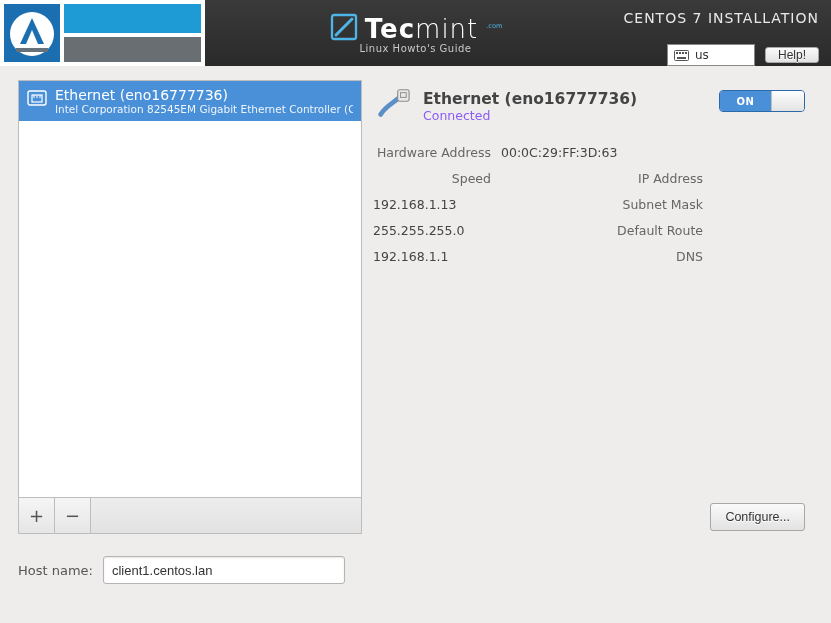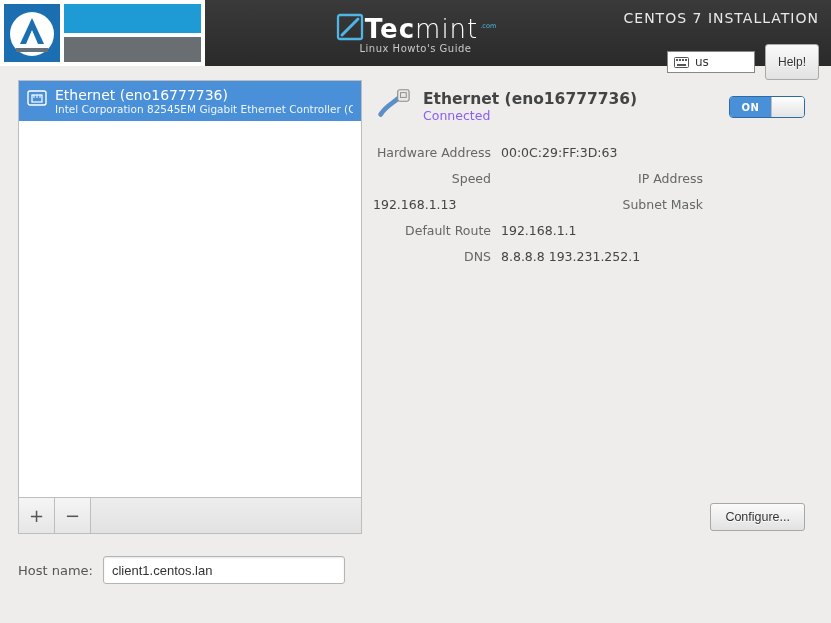--- a/index.html
+++ b/index.html
@@ -47,20 +47,21 @@
       width: 100%;
       text-align: center;
       display: flex;
       flex-direction: column;
       align-items: center;
       justify-content: center;
     }
     .brand-main {
       display: flex;
       align-items: center;
+      gap: 6px;
     }
     .brand-icon svg { width: 30px; height: 30px; }
     .brand-text {
       color: #fff;
       font-size: 26px;
       font-weight: 300;
       letter-spacing: 1px;
     }
     .brand-text b { font-weight: 700; }
     .brand-com {
@@ -104,21 +105,21 @@
       gap: 6px;
       font-size: 12px;
       color: #333;
       cursor: pointer;
     }
     .lang-box .kb-icon svg { width: 15px; height: 11px; display: block; }
     .help-btn {
       background: linear-gradient(#fafafa, #e2e2e2);
       border: 1px solid #a9a9a9;
       border-radius: 3px;
-      height: 36px;
+      height: 16px;
       padding: 0 12px;
       font-size: 12px;
       color: #333;
       cursor: pointer;
       text-shadow: 0 1px 0 #fff;
     }
     .content {
       padding: 14px 18px 10px 18px;
       display: flex;
       gap: 11px;
@@ -196,22 +197,22 @@
       display: flex;
       align-items: center;
       gap: 12px;
     }
     .big-eth-icon svg { width: 38px; height: 38px; }
     .detail-title-block { display: flex; flex-direction: column; }
     .detail-title { font-size: 15.5px; font-weight: bold; color: #444; }
     .detail-status { color: #8b5cf6; font-size: 12.5px; }
     .toggle {
       position: absolute;
-      right: 8px; top: 16px;
-      width: 76px; height: 22px;
+      right: 8px; top: 10px;
+      width: 86px; height: 22px;
       border-radius: 4px;
       display: flex;
       cursor: pointer;
       border: 1px solid #2a6aa7;
       overflow: hidden;
     }
     .toggle-on {
       flex: 1;
       background: #4a90d9;
       color: #fff;
@@ -360,23 +361,23 @@
     <div class="detail-table">
       <div class="label">Hardware Address</div>
       <div class="value">00:0C:29:FF:3D:63</div>
 
       <div class="label">Speed</div>
 
       <div class="label">IP Address</div>
       <div class="value">192.168.1.13</div>
 
       <div class="label">Subnet Mask</div>
+      <div class="value">255.255.255.0</div>
 
       <div class="label">Default Route</div>
       <div class="value">192.168.1.1</div>
 
       <div class="label">DNS</div>
-      <div class="value">8.8.8.8 193.231.252.1</div>
     </div>
 
     <button class="configure-btn">Configure...</button>
   </div>
 </div>
 
 </body></html>

